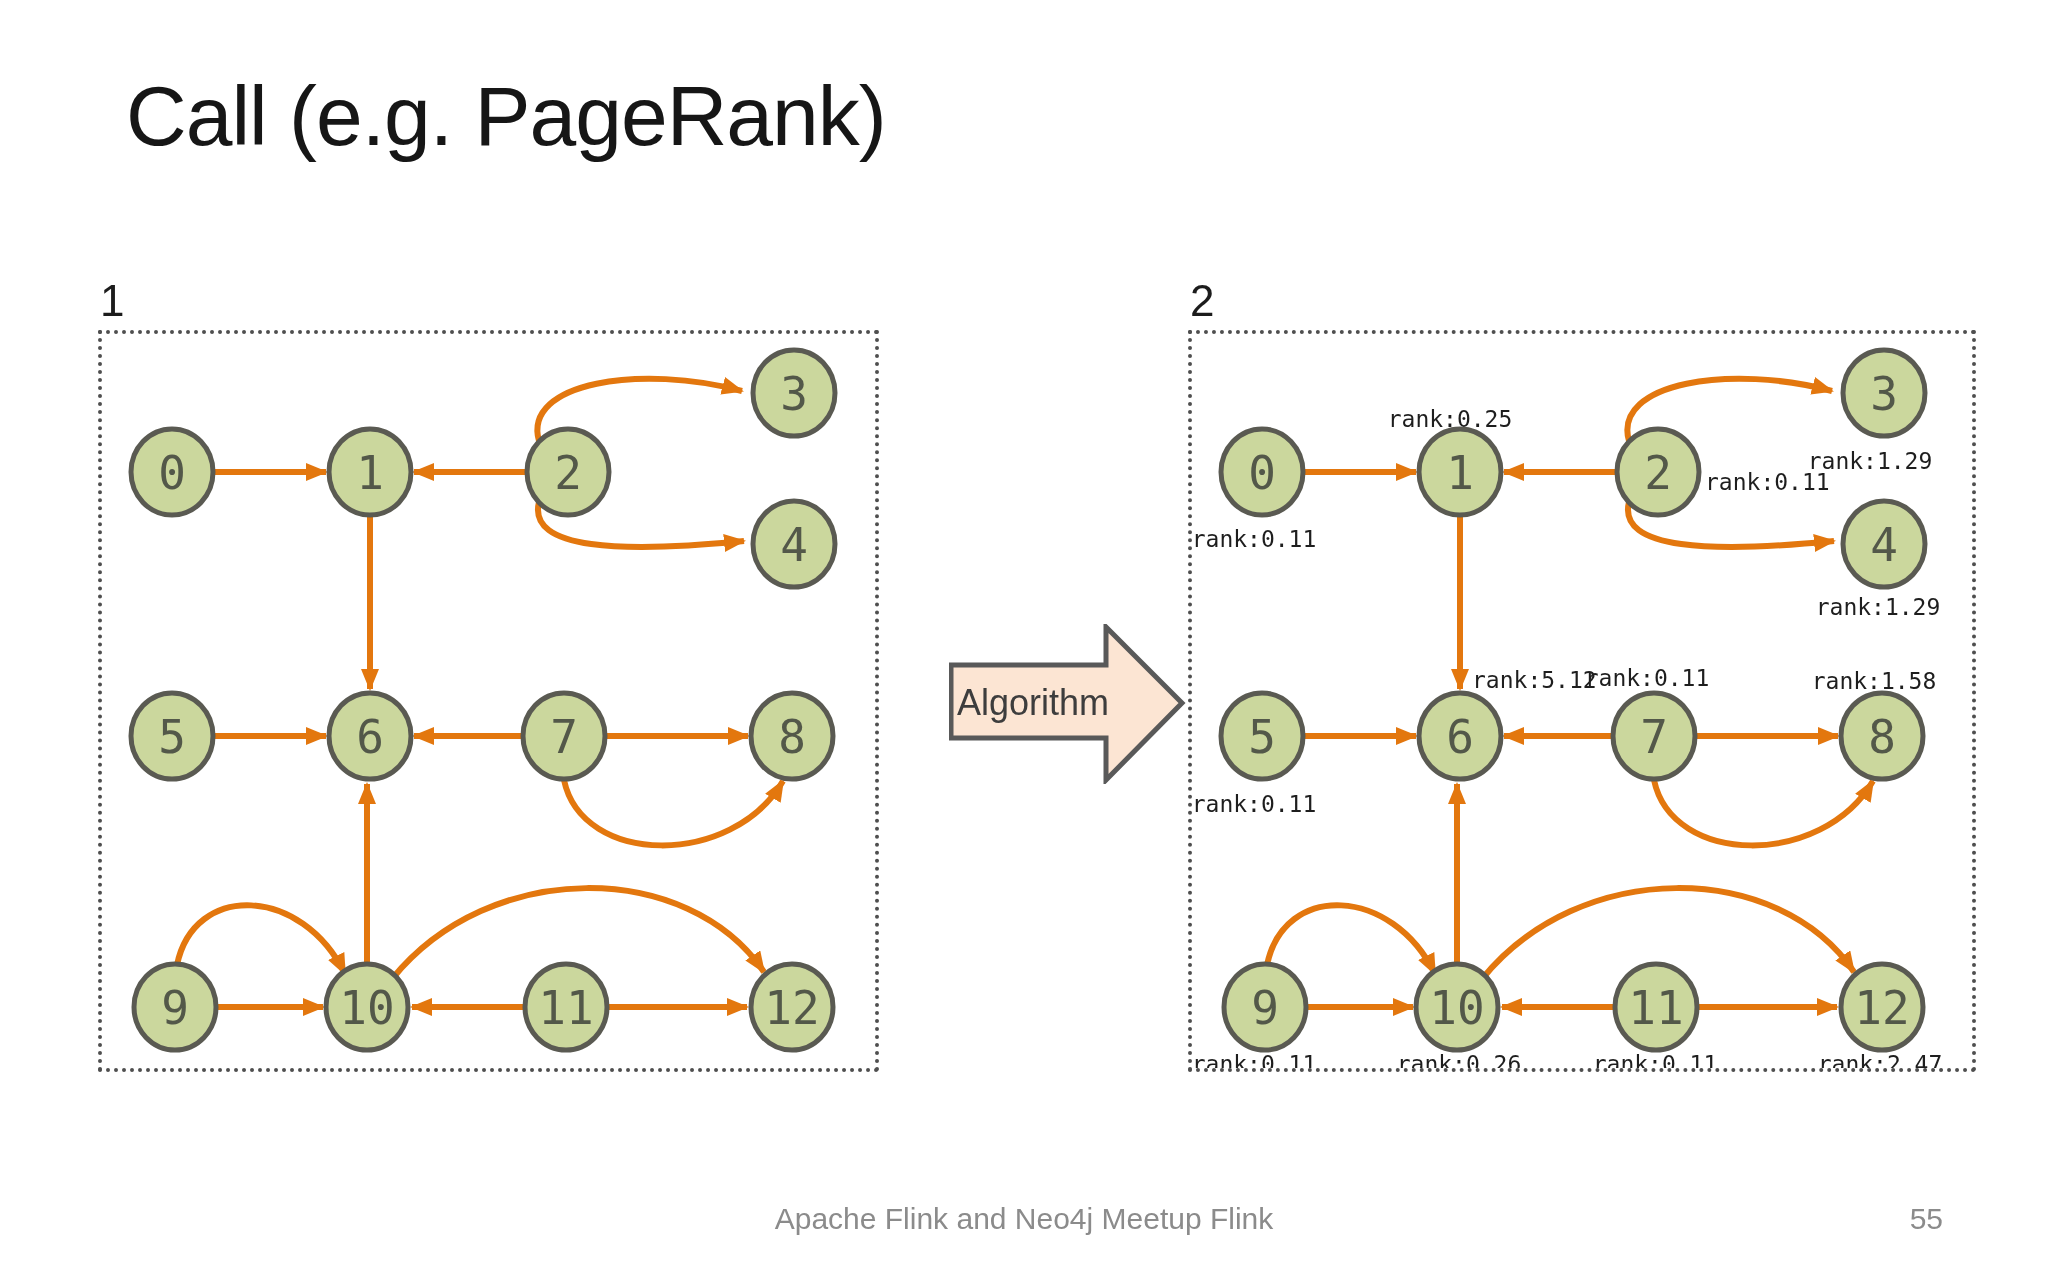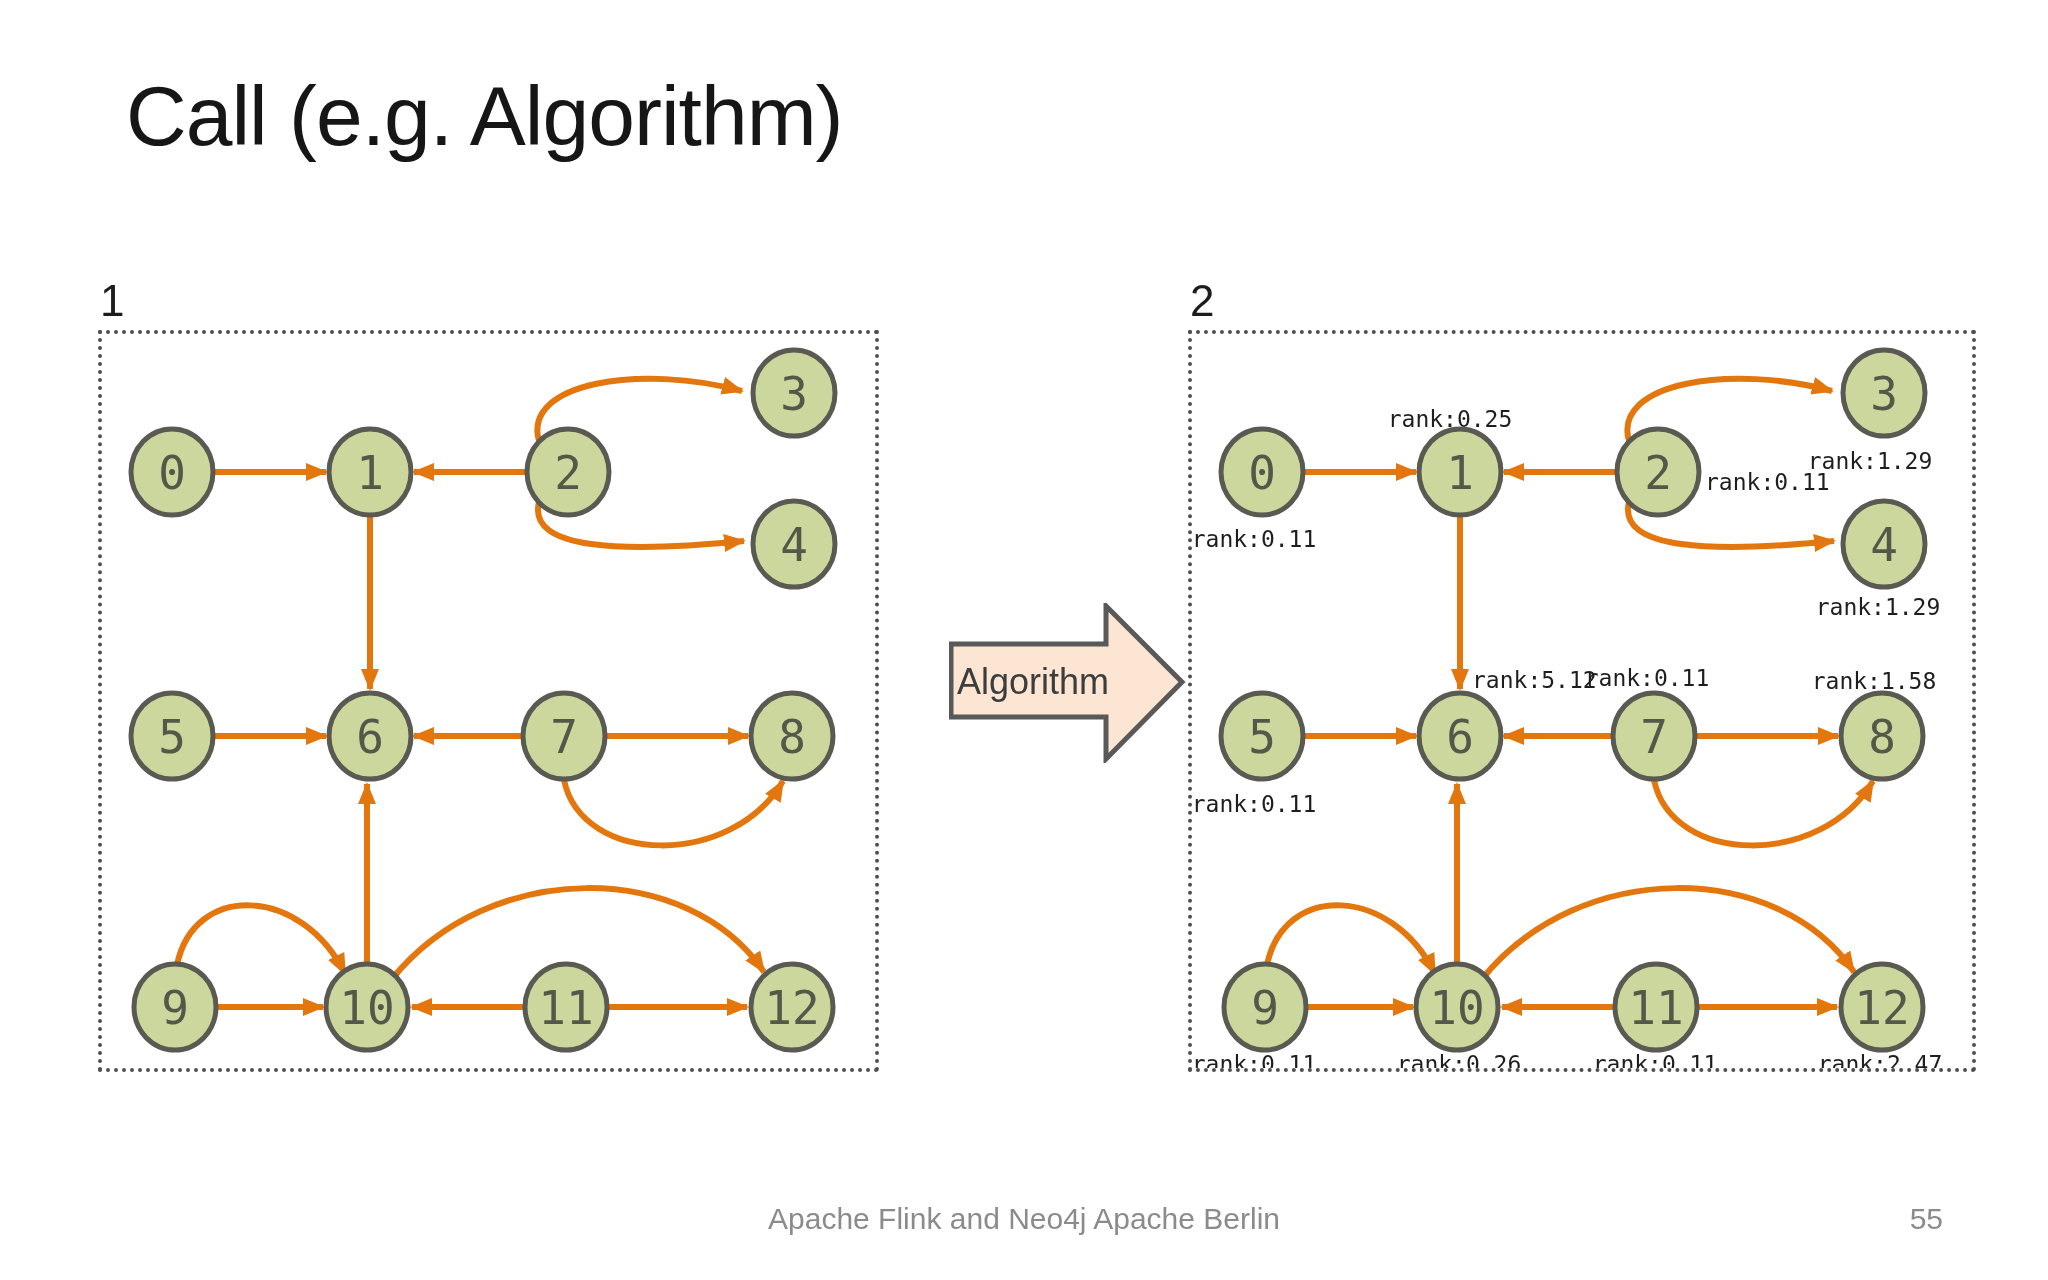--- a/index.html
+++ b/index.html
@@ -23,36 +23,36 @@
   }
   #graph-box-1{left:98px;width:781px;}
   #graph-box-2{left:1188px;width:788px;}
   .graph-box svg{display:block;width:100%;height:100%;}
   .node-digit{
     font-family:"DejaVu Sans Mono",monospace;font-size:46px;fill:#535849;
   }
   .rank-label{
     font-family:"DejaVu Sans Mono",monospace;font-size:23px;fill:#1e1e1e;
   }
-  .algo-arrow{position:absolute;left:905px;top:603px;width:240px;height:160px;padding-left:44px;}
+  .algo-arrow{position:absolute;left:905px;top:624px;width:240px;height:160px;padding-left:44px;}
   .algo-arrow text{
     font-family:"Liberation Sans",sans-serif;font-size:36px;fill:#3d3d3d;
   }
   .footer-text{
     position:absolute;top:1202px;left:0;width:100%;text-align:center;
     font-size:30px;color:#8b8b8b;
   }
   .page-number{
     position:absolute;top:1202px;right:105px;font-size:30px;color:#8b8b8b;
   }
 </style>
 </head>
 <body>
 
-<div class="slide-title">Call (e.g. Algorithm)</div>
+<div class="slide-title">Call (e.g. PageRank)</div>
 
 <div class="panel-label" id="panel-label-1">1</div>
 <div class="panel-label" id="panel-label-2">2</div>
 
 <div class="graph-box" id="graph-box-1">
   <svg id="graph-svg-1" viewBox="0 0 773 734">
     <defs>
       <marker id="ah1" markerUnits="userSpaceOnUse" markerWidth="26" markerHeight="22" refX="20" refY="9" orient="auto">
         <path class="ahead" d="M0,0 L22,9 L0,18 Z" fill="#e3770e"></path>
       </marker>
@@ -165,14 +165,14 @@
     </svg>
 </div>
 
 <div class="algo-arrow">
   <svg viewBox="0 0 240 160" width="240" height="160">
     <polygon id="algo-polygon" points="2,41 157,41 157,3 233,79 157,156 157,114 2,114" stroke-width="5" stroke-linejoin="miter" fill="#fce5d3" stroke="#595959"></polygon>
     <text x="8" y="91">Algorithm</text>
   </svg>
 </div>
 
-<div class="footer-text">Apache Flink and Neo4j Apache Berlin</div>
+<div class="footer-text">Apache Flink and Neo4j Meetup Flink</div>
 <div class="page-number">55</div>
 
 </body></html>

